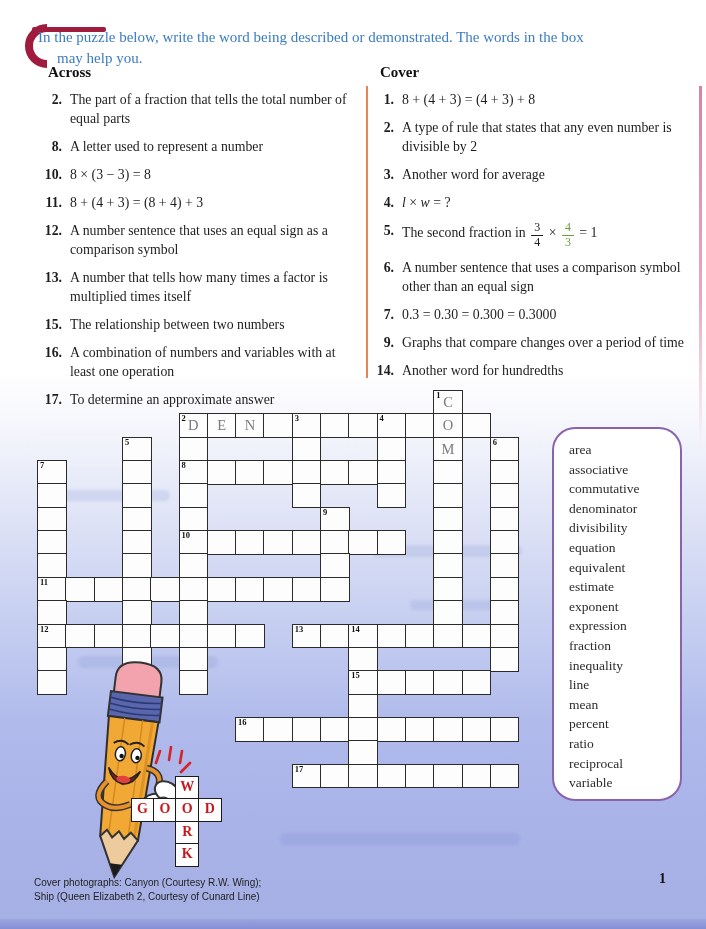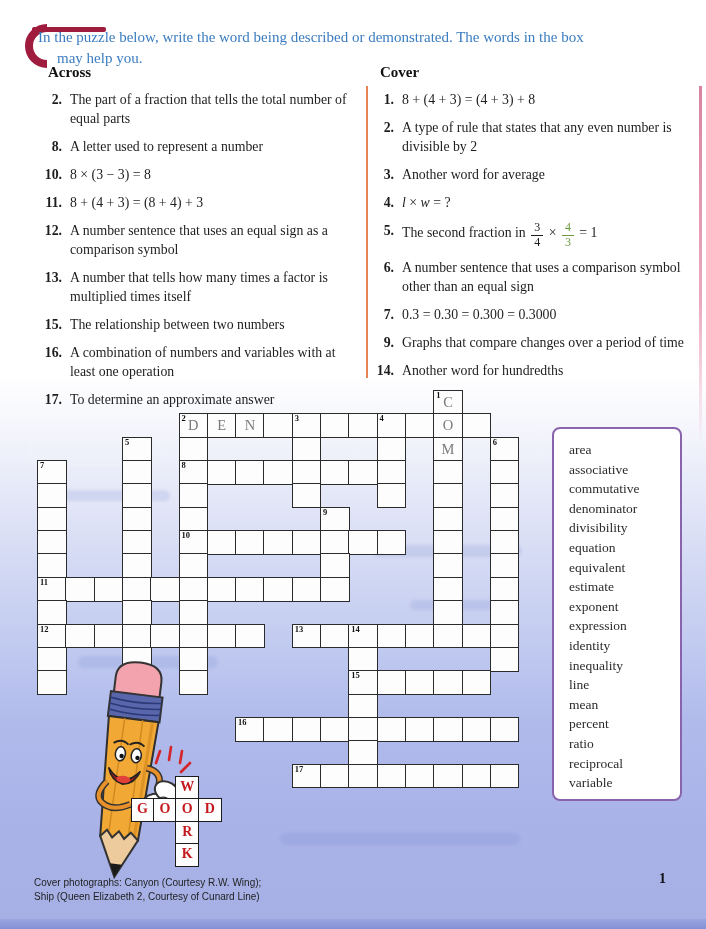--- a/index.html
+++ b/index.html
@@ -24,21 +24,21 @@
   .it { font-style:italic; }
   .divider { left:366px; top:86px; width:2px; height:292px; background:#e0703a; opacity:.85; }
   .edge-stripe { left:699px; top:86px; width:3px; height:360px;
     background:linear-gradient(180deg,#d884a0,#eaa9bf 60%,rgba(234,169,191,0)); }
   
   .gcell { position:absolute; box-sizing:border-box; background:#fdfdfe; border:1.4px solid #2b2b2b; }
   .gcell .n { position:absolute; top:0; left:2px; font-size:8.5px; font-weight:bold; color:#111; line-height:1.1; }
   .gcell .lt { position:absolute; left:0; right:0; top:3px; text-align:center; font-size:14.5px; color:#7b7b7b; }
   
   .wordbox { left:552px; top:427px; width:130px; height:374px; box-sizing:border-box;
-    background:#fff; border:2px solid #8a63ad; border-radius:8px; padding:11px 0 0 15px; }
+    background:#fff; border:2px solid #8a63ad; border-radius:23px; padding:11px 0 0 15px; }
   .wordbox .word { font-size:13.5px; line-height:19.6px; color:#2b2b2b; }
   
   .wcell { position:absolute; box-sizing:border-box; background:#fdfdfd; border:1.6px solid #1c1c1c; }
   .wcell span { position:absolute; left:0; right:0; top:2px; text-align:center;
     font-size:14px; font-weight:bold; color:#c41a1f; }
   
   .footer { left:34px; top:876px; font-family:"Liberation Sans", sans-serif; font-size:10px;
     line-height:1.35; color:#1e1e1e; }
   .pagenum { left:659px; top:871px; font-size:14px; font-weight:bold; color:#111; }
   .bottombar { left:0; top:919px; width:706px; height:10px; background:linear-gradient(180deg,#9aa5e0,#8390d4); }
@@ -337,21 +337,21 @@
       <div class="word">area</div>
       <div class="word">associative</div>
       <div class="word">commutative</div>
       <div class="word">denominator</div>
       <div class="word">divisibility</div>
       <div class="word">equation</div>
       <div class="word">equivalent</div>
       <div class="word">estimate</div>
       <div class="word">exponent</div>
       <div class="word">expression</div>
-      <div class="word">identity</div>
+      <div class="word">fraction</div>
       <div class="word">inequality</div>
       <div class="word">line</div>
       <div class="word">mean</div>
       <div class="word">percent</div>
       <div class="word">ratio</div>
       <div class="word">reciprocal</div>
       <div class="word">variable</div>
     </div>
 
   <svg class="abs" style="left:56px;top:655px;" width="150" height="230" viewBox="0 0 150 230">

